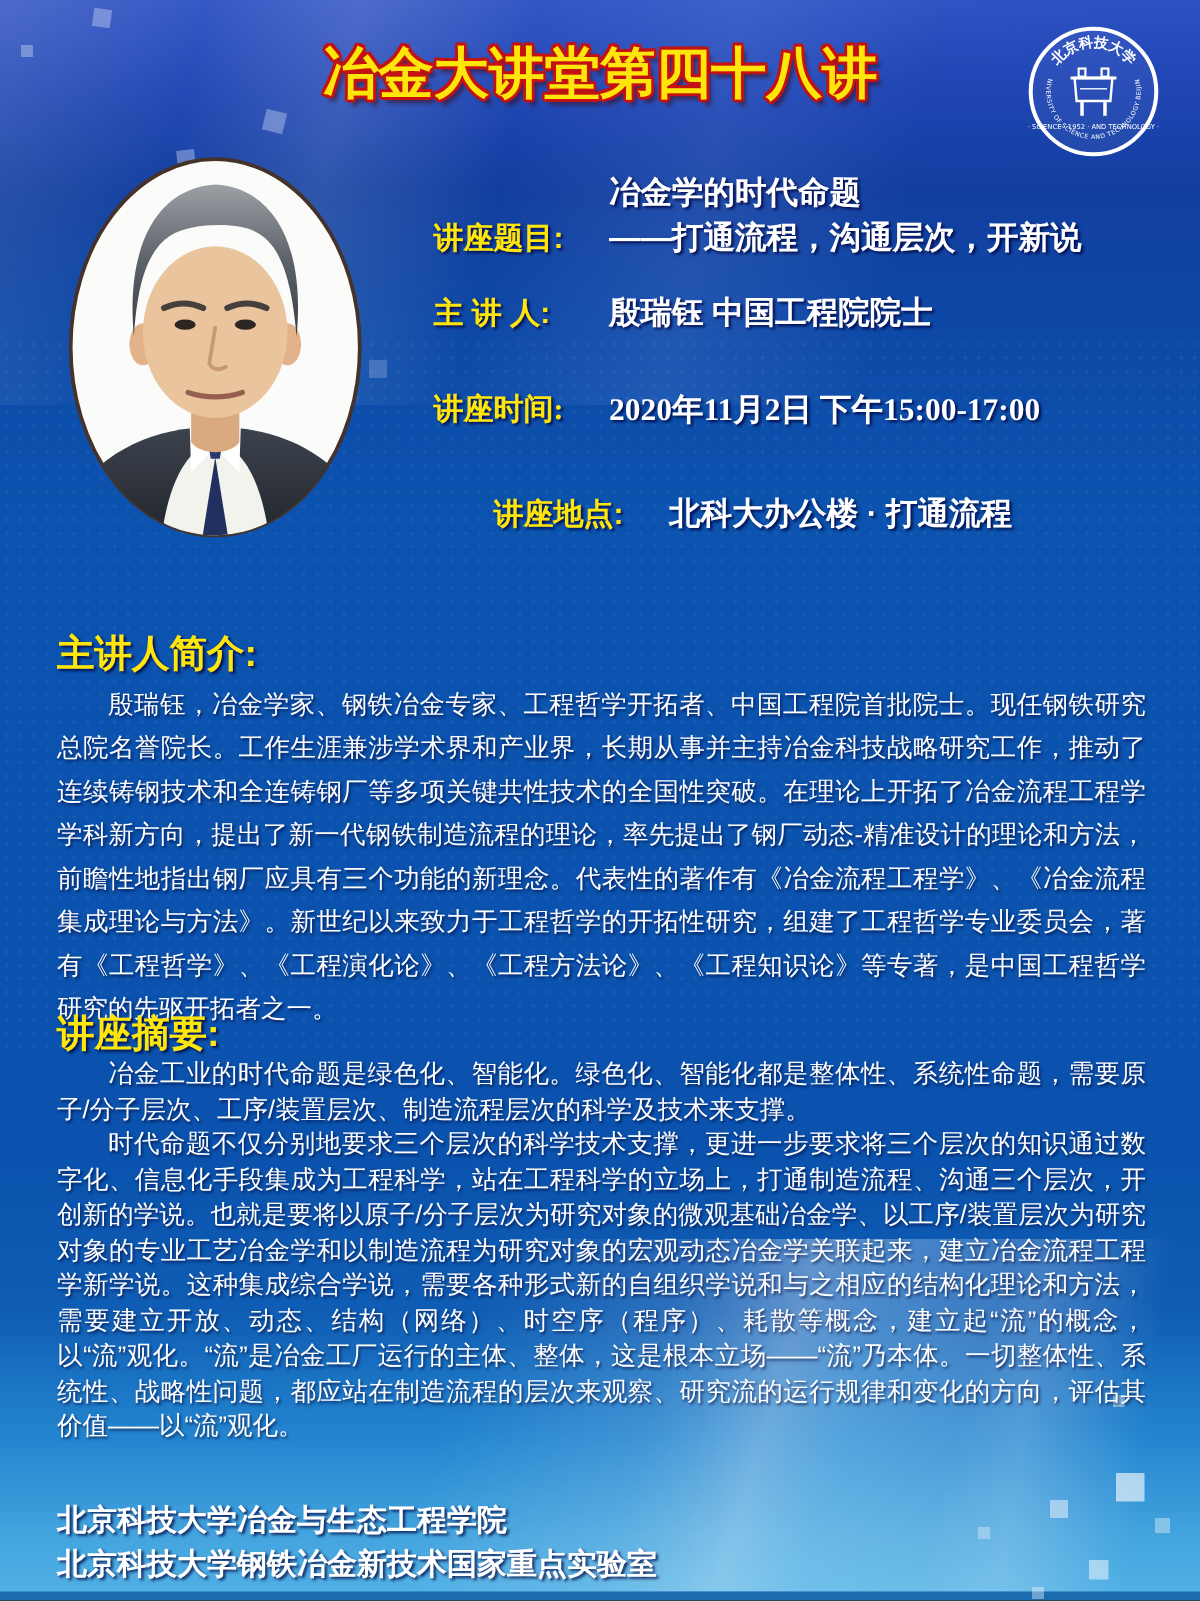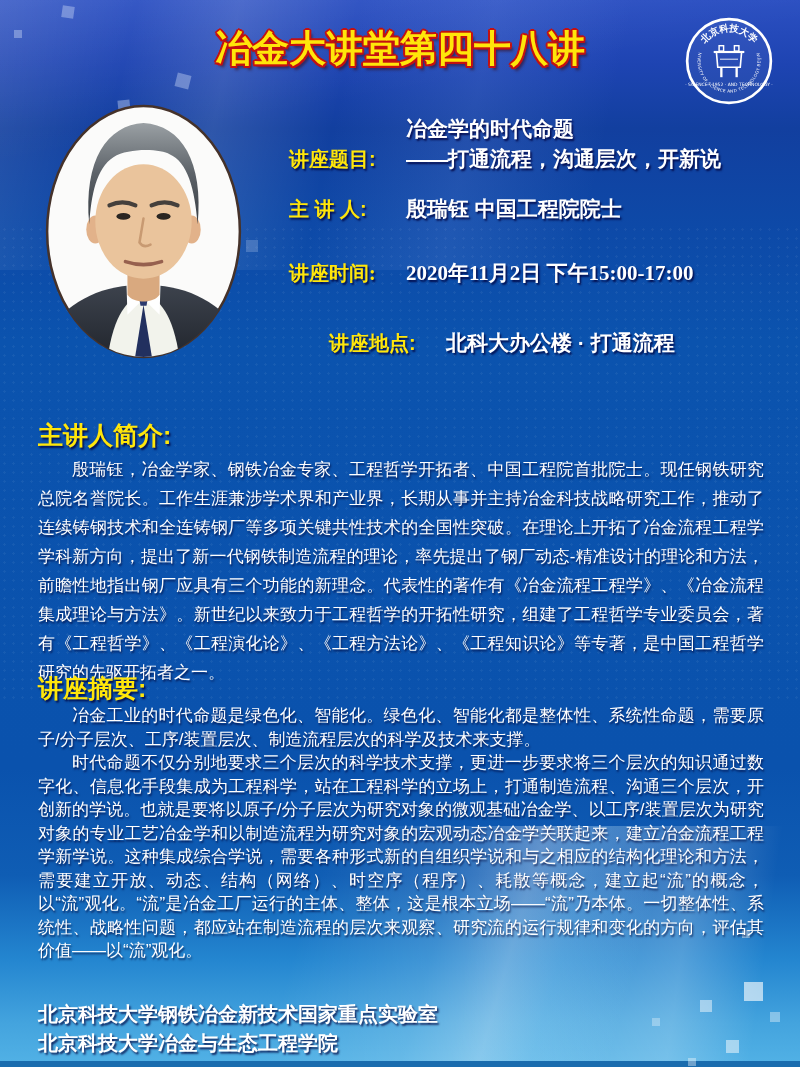--- a/index.html
+++ b/index.html
@@ -200,17 +200,17 @@
     <p>殷瑞钰，冶金学家、钢铁冶金专家、工程哲学开拓者、中国工程院首批院士。现任钢铁研究总院名誉院长。工作生涯兼涉学术界和产业界，长期从事并主持冶金科技战略研究工作，推动了连续铸钢技术和全连铸钢厂等多项关键共性技术的全国性突破。在理论上开拓了冶金流程工程学学科新方向，提出了新一代钢铁制造流程的理论，率先提出了钢厂动态-精准设计的理论和方法，前瞻性地指出钢厂应具有三个功能的新理念。代表性的著作有《冶金流程工程学》、《冶金流程集成理论与方法》。新世纪以来致力于工程哲学的开拓性研究，组建了工程哲学专业委员会，著有《工程哲学》、《工程演化论》、《工程方法论》、《工程知识论》等专著，是中国工程哲学研究的先驱开拓者之一。</p>
   </div>
 
   <div class="sec-heading h-abs">讲座摘要:</div>
   <div class="body-text abs-text">
     <p>冶金工业的时代命题是绿色化、智能化。绿色化、智能化都是整体性、系统性命题，需要原子/分子层次、工序/装置层次、制造流程层次的科学及技术来支撑。</p>
     <p>时代命题不仅分别地要求三个层次的科学技术支撑，更进一步要求将三个层次的知识通过数字化、信息化手段集成为工程科学，站在工程科学的立场上，打通制造流程、沟通三个层次，开创新的学说。也就是要将以原子/分子层次为研究对象的微观基础冶金学、以工序/装置层次为研究对象的专业工艺冶金学和以制造流程为研究对象的宏观动态冶金学关联起来，建立冶金流程工程学新学说。这种集成综合学说，需要各种形式新的自组织学说和与之相应的结构化理论和方法，需要建立开放、动态、结构（网络）、时空序（程序）、耗散等概念，建立起“流”的概念，以“流”观化。“流”是冶金工厂运行的主体、整体，这是根本立场——“流”乃本体。一切整体性、系统性、战略性问题，都应站在制造流程的层次来观察、研究流的运行规律和变化的方向，评估其价值——以“流”观化。</p>
   </div>
 
   <div class="org-list">
+    <div>北京科技大学冶金与生态工程学院</div>
     <div>北京科技大学钢铁冶金新技术国家重点实验室</div>
-    <div>北京科技大学冶金与生态工程学院</div>
   </div>
 
 </div>
 
 </body></html>

